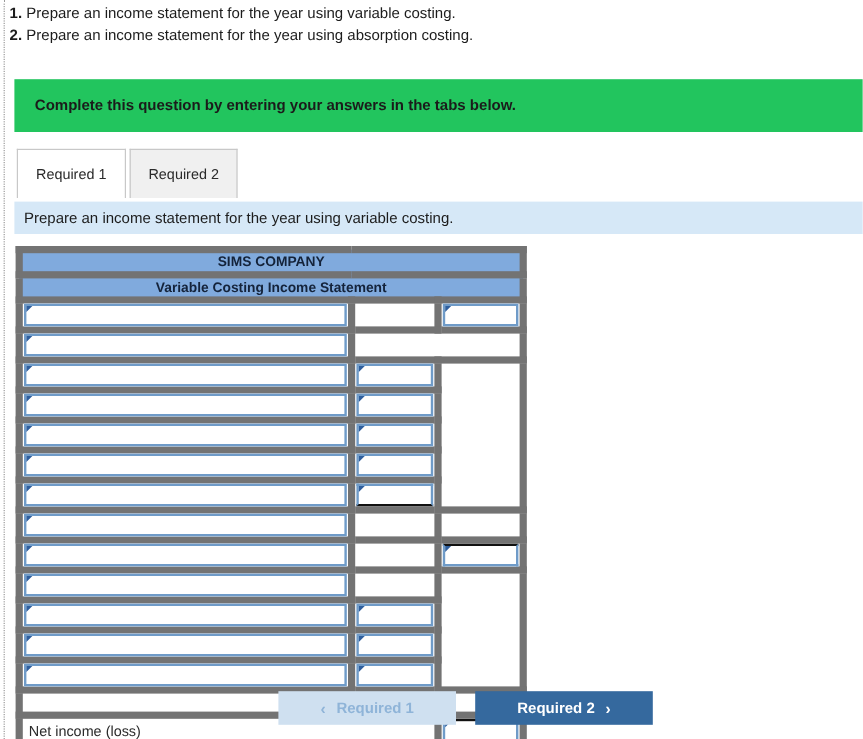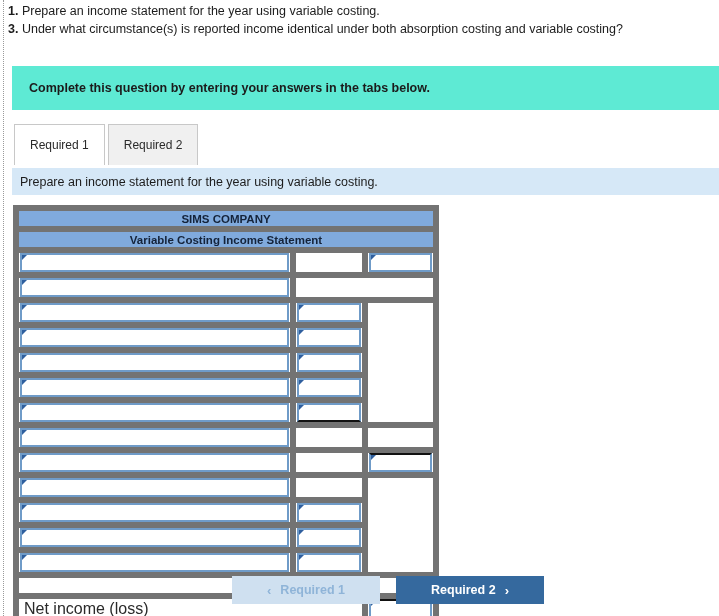--- a/index.html
+++ b/index.html
@@ -35,21 +35,21 @@
     line-height: 17.5px;
     white-space: nowrap;
   }
   .q-num { font-weight: bold; }
 
   
   .banner {
     position: absolute;
     left: 12px; top: 66px;
     width: 707px; height: 44px;
-    background: #5eead4;
+    background: #22c55e;
     display: flex;
     align-items: center;
   }
   .banner-text {
     font-size: 12.5px;
     font-weight: bold;
     color: #1b1b1b;
     padding-left: 17px;
   }
 
@@ -140,21 +140,21 @@
     position: absolute;
     left: 0px; top: 0px;
     width: 0; height: 0;
     border-left: 5px solid #2f5f9e;
     border-bottom: 5px solid transparent;
   }
   .inp.thick-top { border-top: 2px solid #111; }
   .inp.thick-bottom { border-bottom: 2px solid #111; }
 
   .cell-text {
-    font-size: 16px;
+    font-size: 12px;
     color: #2a2a2a;
     padding-left: 5px;
     white-space: nowrap;
   }
   .blank { background: #ffffff; }
 
   
   .nav {
     position: absolute;
     left: 232px; top: 576px;
@@ -193,22 +193,22 @@
 <div class="page">
 
   <div class="left-rule"></div>
 
   <div class="questions">
     <div class="q-line">
       <span class="q-num">1.</span>
       <span>Prepare an income statement for the year using variable costing.</span>
     </div>
     <div class="q-line">
-      <span class="q-num">3.</span>
-      <span>Under what circumstance(s) is reported income identical under both absorption costing and variable costing?</span>
+      <span class="q-num">2.</span>
+      <span>Prepare an income statement for the year using absorption costing.</span>
     </div>
   </div>
 
   <div class="banner">
     <span class="banner-text">Complete this question by entering your answers in the tabs below.</span>
   </div>
 
   <div class="tabs">
     <div class="tab active">
       <span>Required 1</span>

